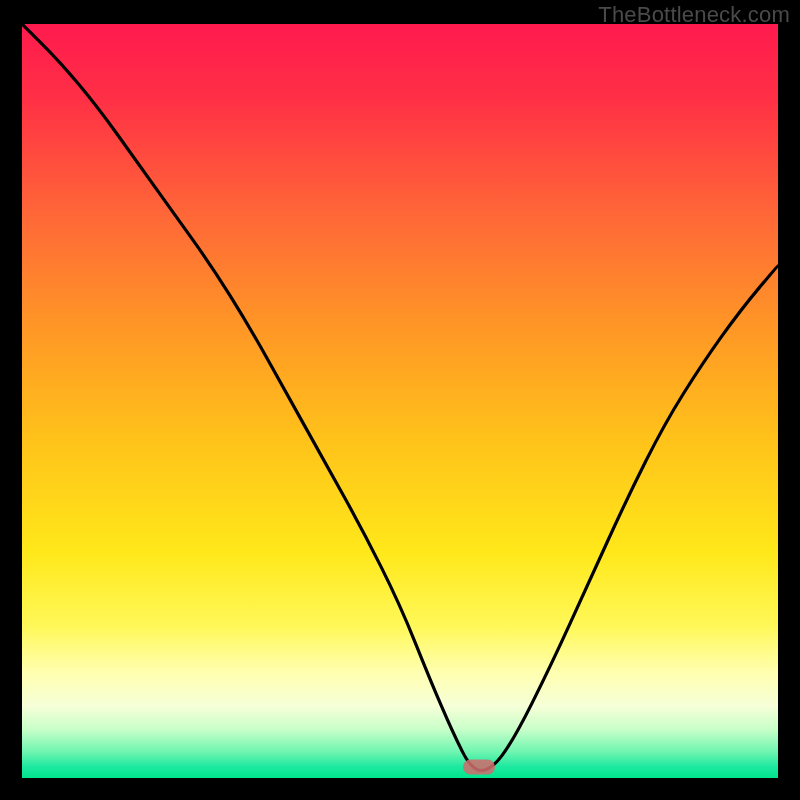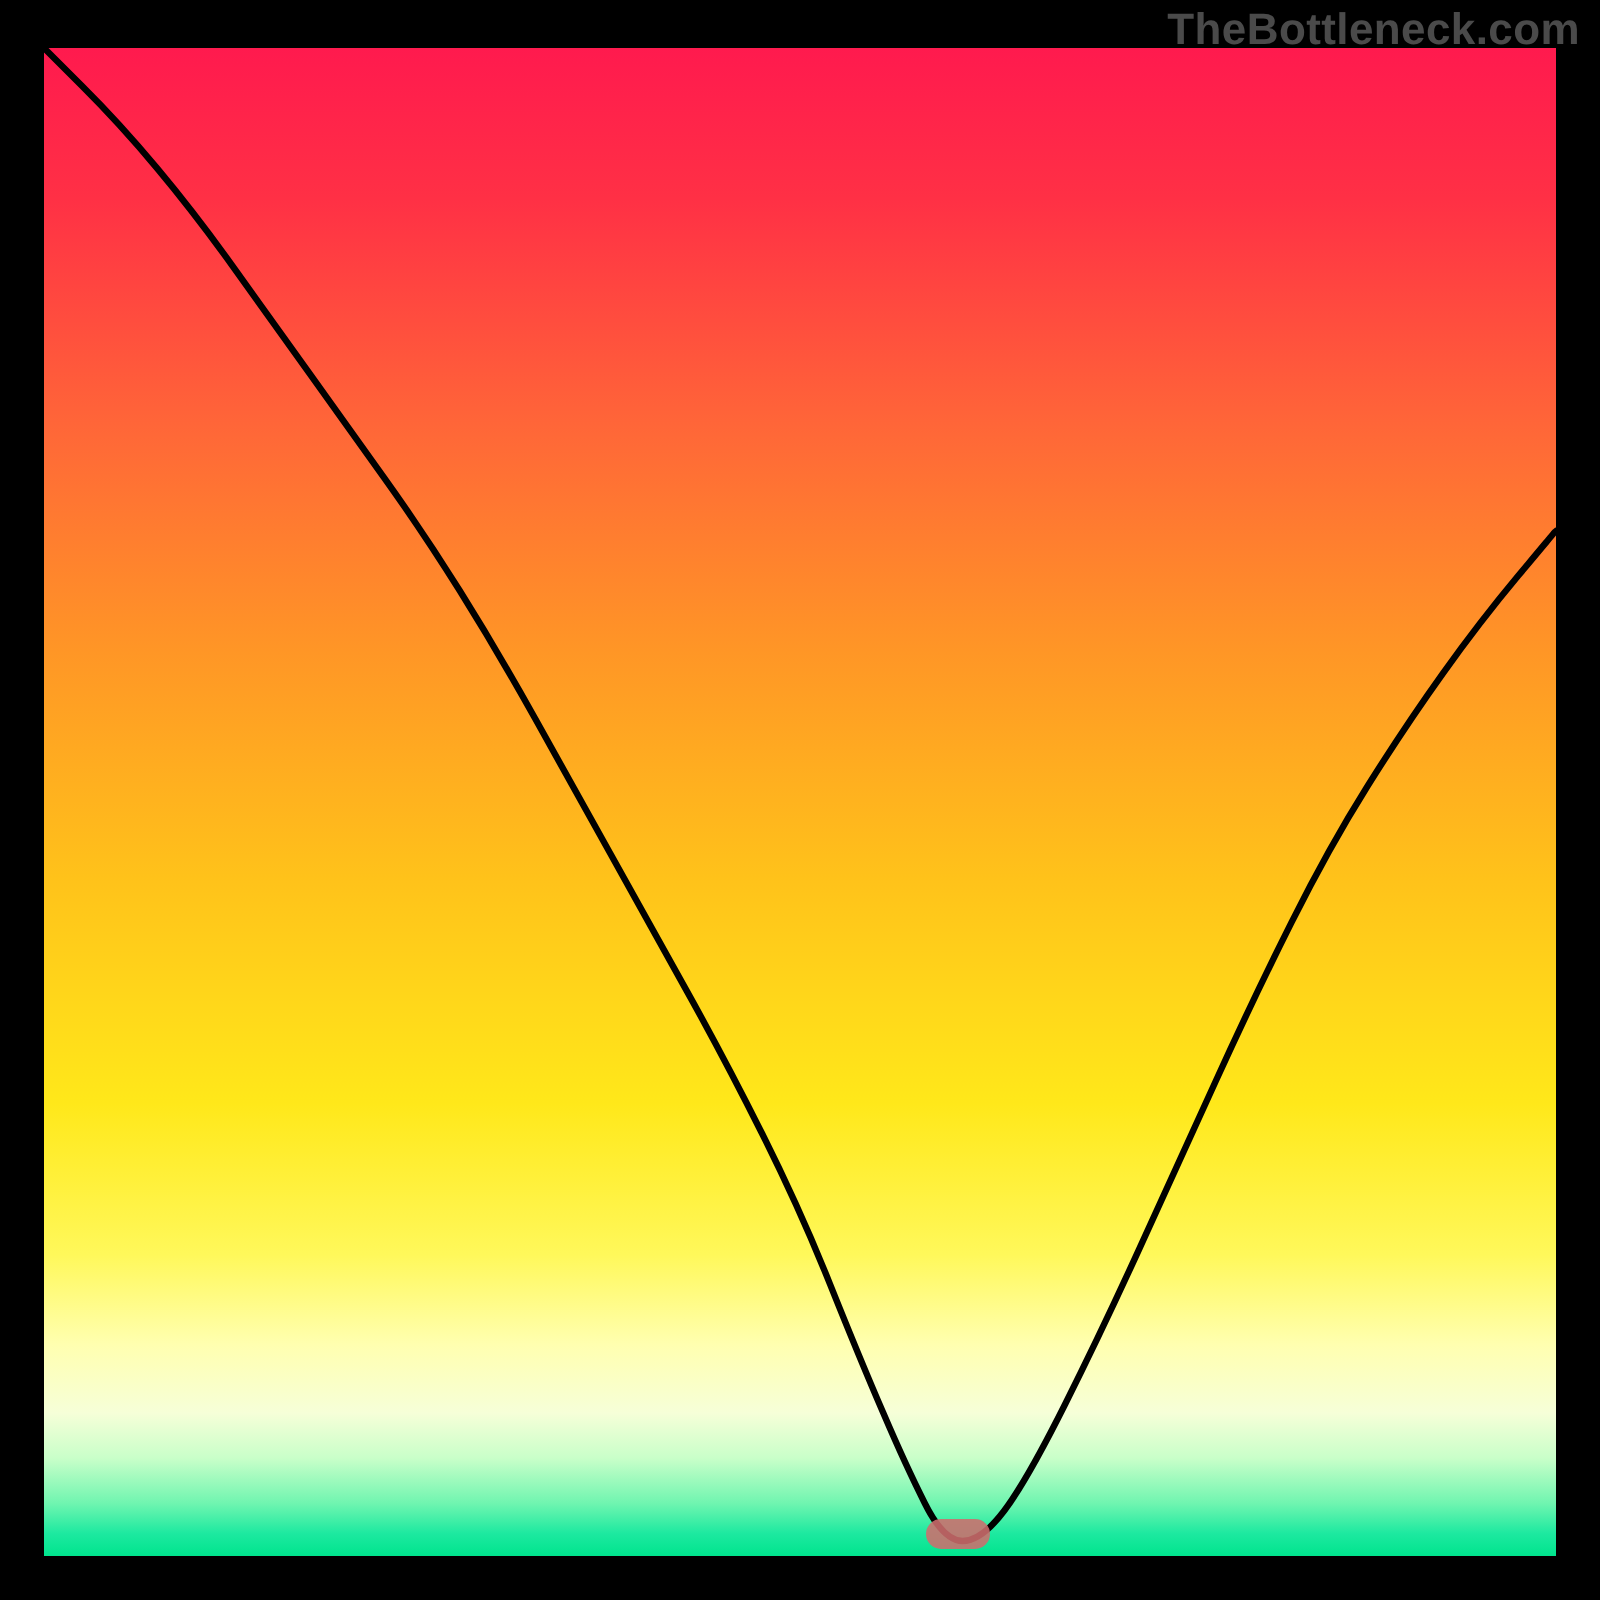--- a/index.html
+++ b/index.html
@@ -16,21 +16,21 @@
     width: 800px;
     height: 800px;
     background: #000;
   }
   .watermark {
     position: absolute;
     top: 2px;
     right: 10px;
     color: #4a4a4a;
     font-size: 22px;
-    font-weight: 700;
+    font-weight: 400;
     letter-spacing: 0.2px;
     z-index: 5;
     user-select: none;
   }
   .plot-area {
     position: absolute;
     left: 22px;
     top: 24px;
     width: 756px;
     height: 754px;

